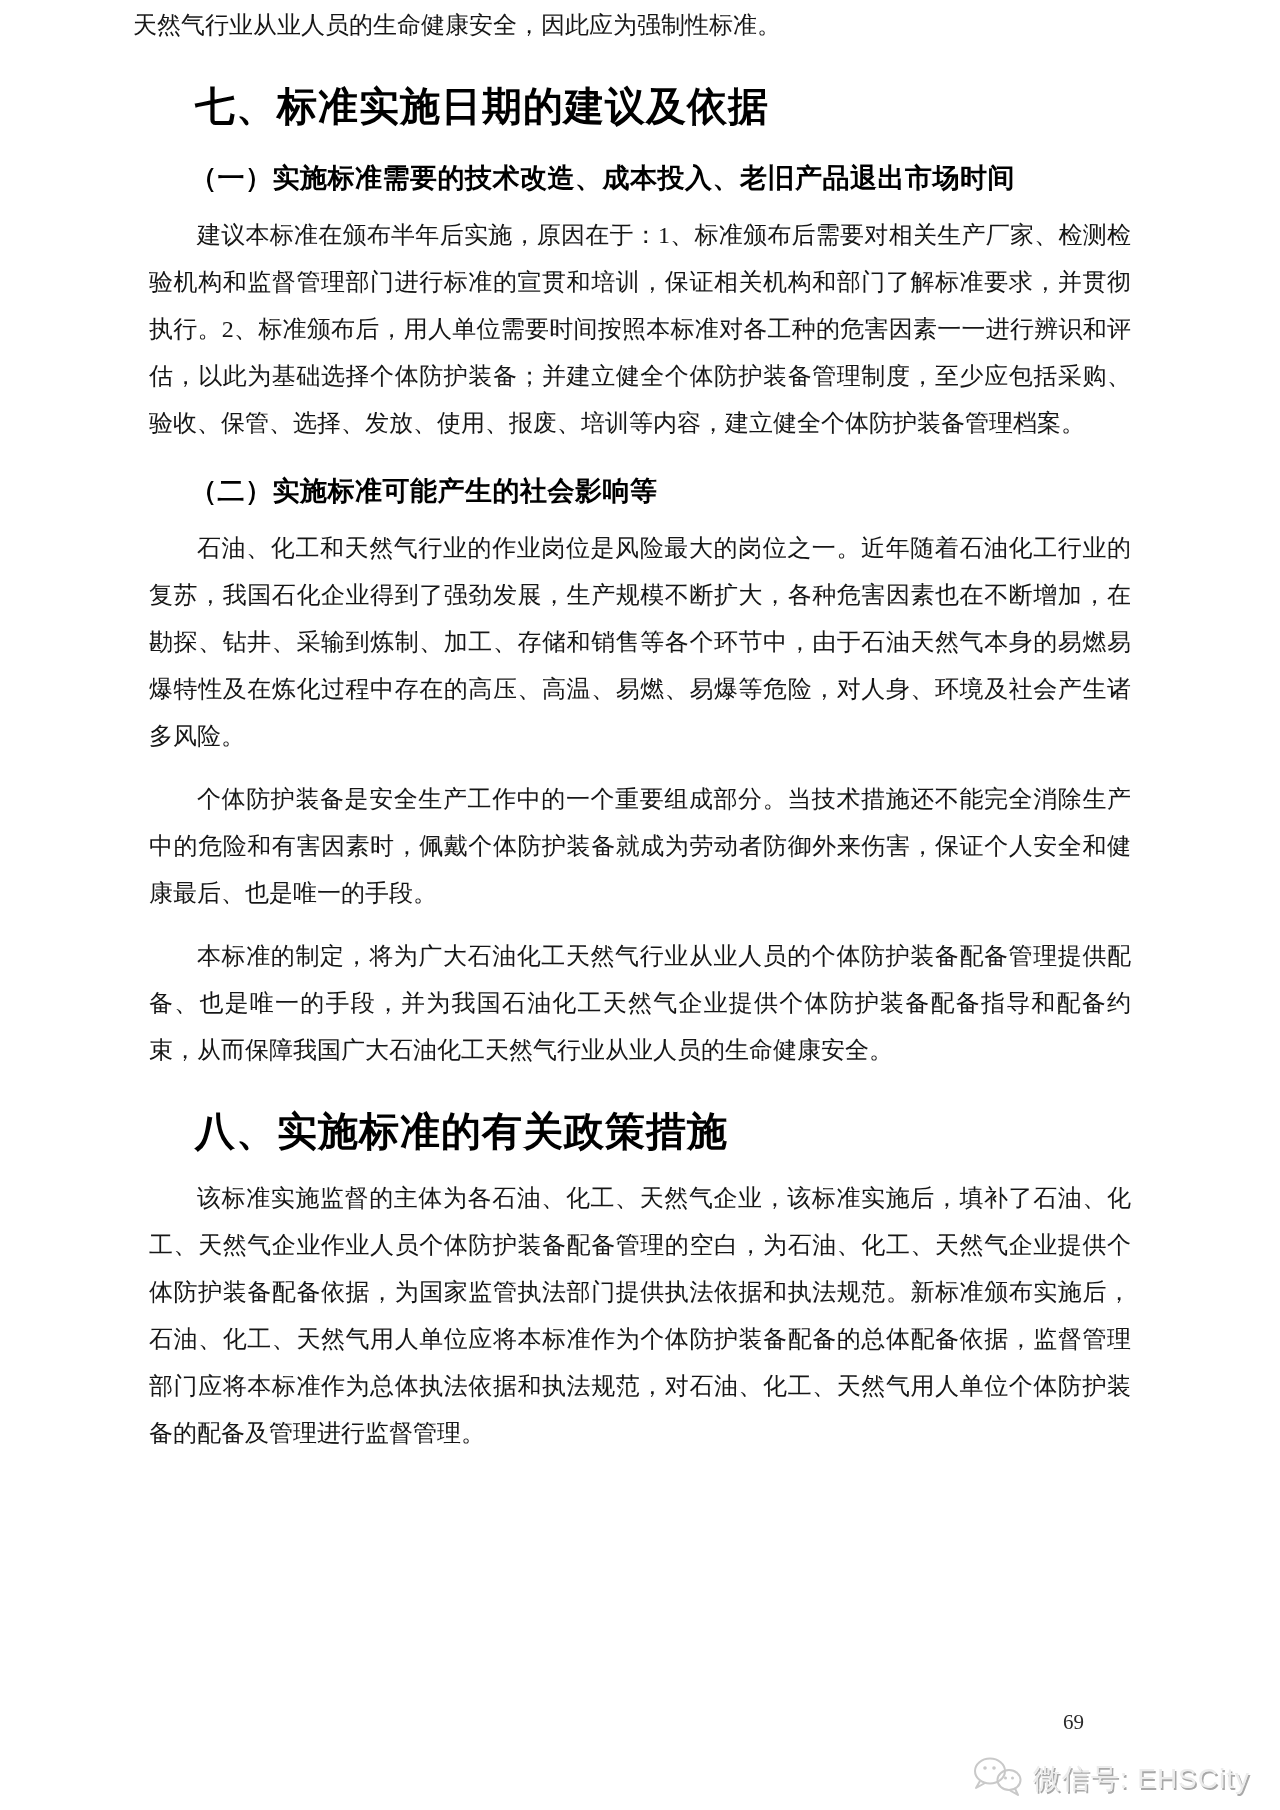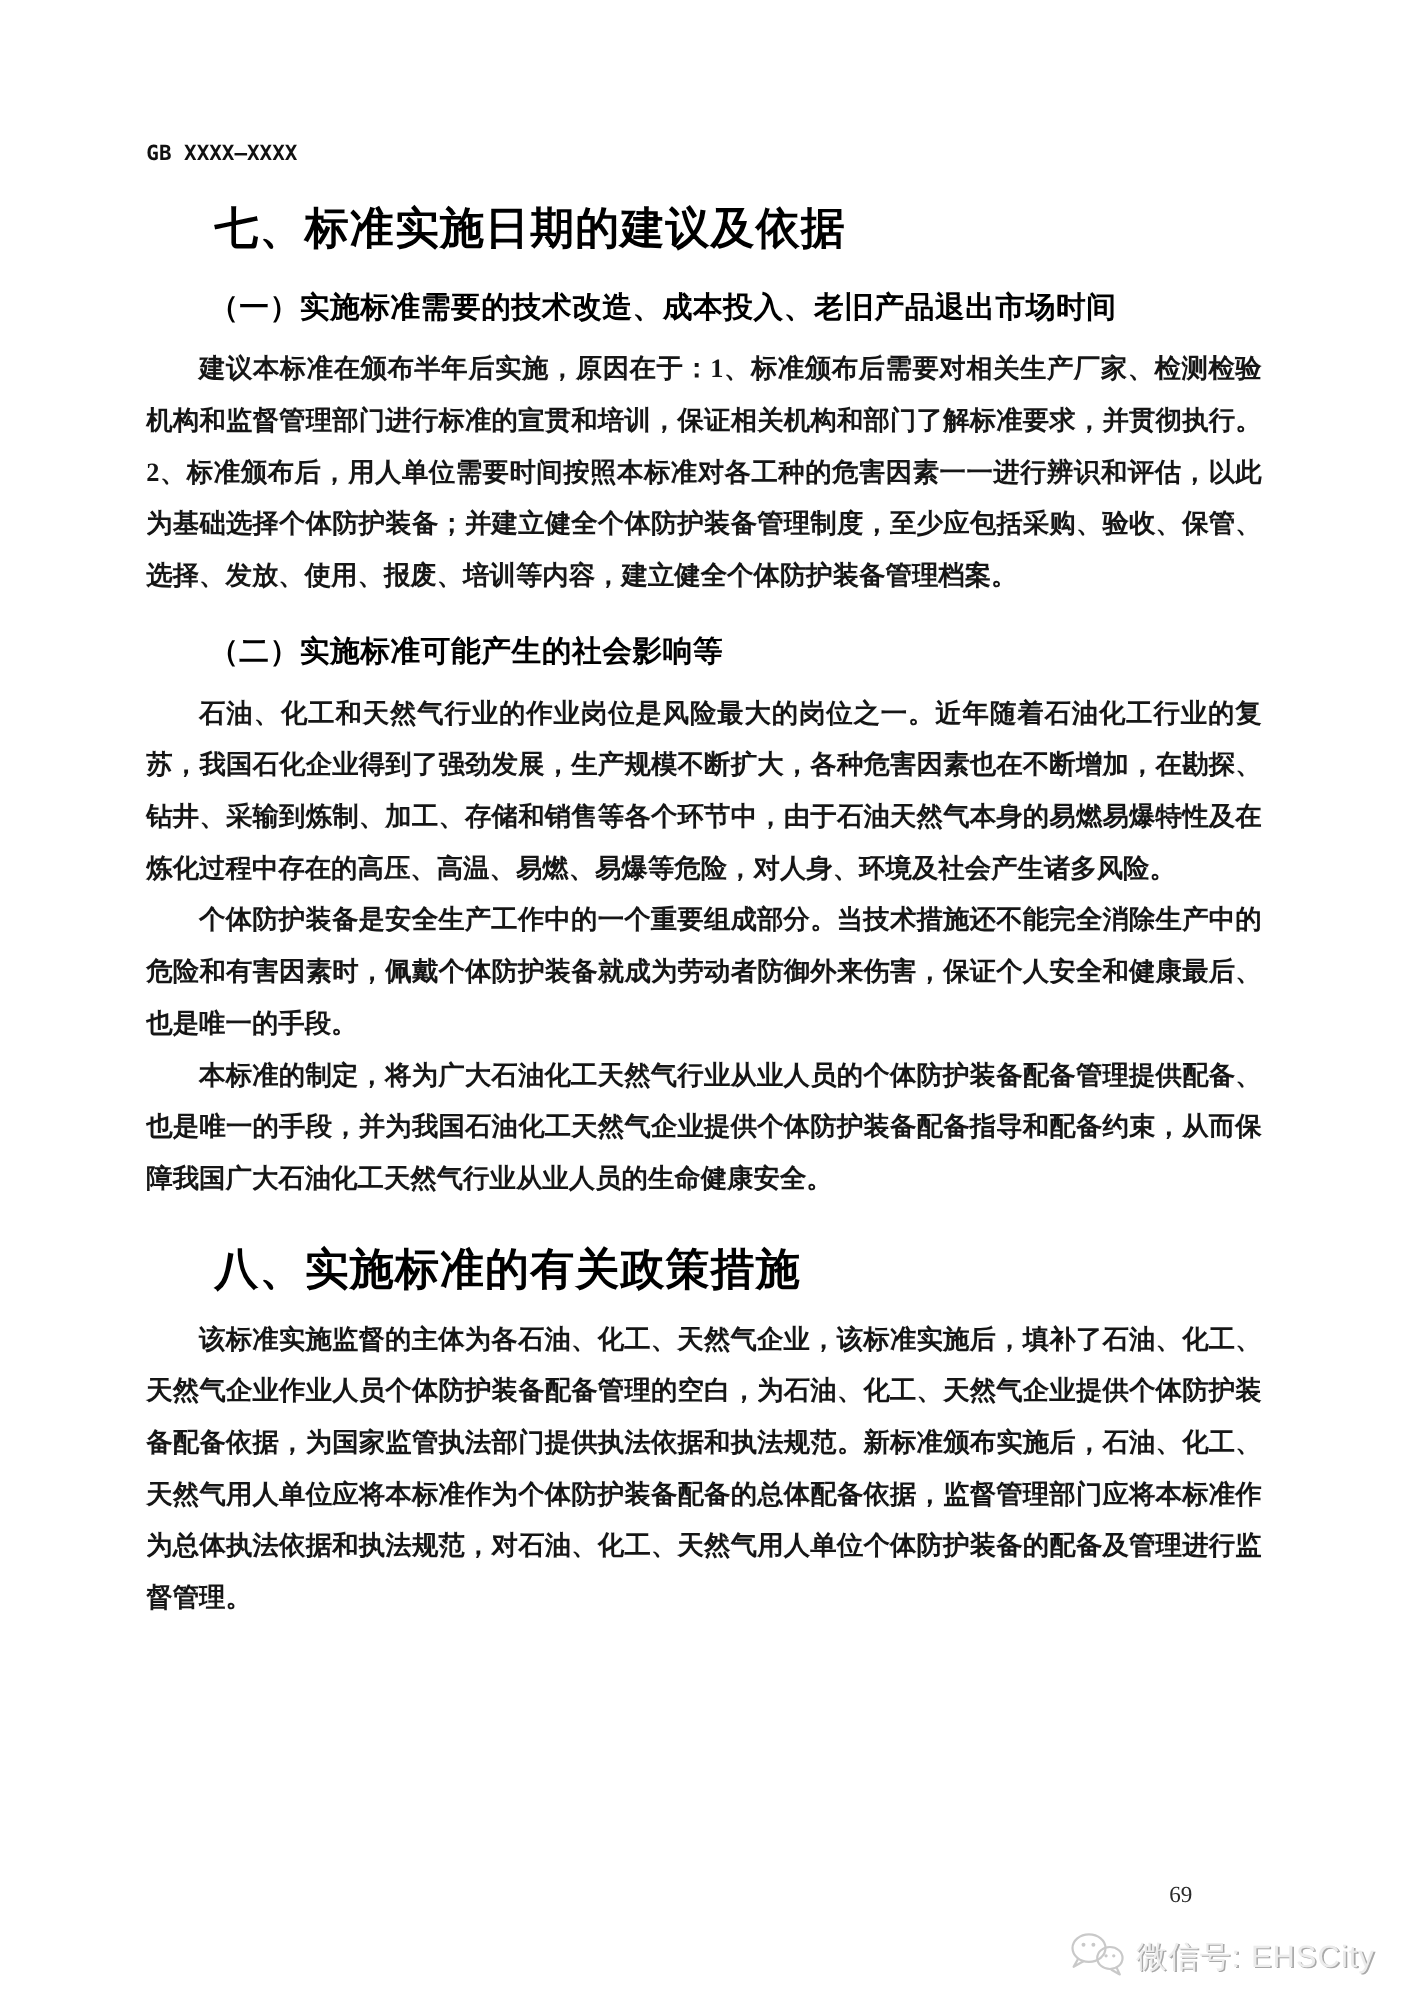--- a/index.html
+++ b/index.html
@@ -35,22 +35,21 @@
     line-height: 47px;
     text-align: justify;
     color: #161616;
     margin: 0;
   }
   .intro-line {
     margin-top: 2px;
   }
   .para {
     text-indent: 2em;
-    margin: 0;
-    font-weight: bold;
+    margin: 16px;
   }
   h1.sec-heading {
     font-family: "Liberation Sans", "DejaVu Sans", sans-serif;
     font-weight: bold;
     font-size: 40px;
     color: #000;
     margin: 30px 0 14px 0;
     padding-left: 62px;
     letter-spacing: 1px;
   }
@@ -92,22 +91,22 @@
     height: 44px;
     flex: 0 0 auto;
   }
 </style>
 </head>
 <body>
 
 <div class="page">
   <div class="page-inner">
 
-    <div class="doc-code">GB XXXX—XXXX</div>
 
+    <p class="body-text intro-line">天然气行业从业人员的生命健康安全，因此应为强制性标准。</p>
 
     <h1 class="sec-heading">七、标准实施日期的建议及依据</h1>
 
     <h2 class="sub-heading">（一）实施标准需要的技术改造、成本投入、老旧产品退出市场时间</h2>
 
     <p class="body-text para">建议本标准在颁布半年后实施，原因在于：1、标准颁布后需要对相关生产厂家、检测检验机构和监督管理部门进行标准的宣贯和培训，保证相关机构和部门了解标准要求，并贯彻执行。2、标准颁布后，用人单位需要时间按照本标准对各工种的危害因素一一进行辨识和评估，以此为基础选择个体防护装备；并建立健全个体防护装备管理制度，至少应包括采购、验收、保管、选择、发放、使用、报废、培训等内容，建立健全个体防护装备管理档案。</p>
 
     <h2 class="sub-heading">（二）实施标准可能产生的社会影响等</h2>
 
     <p class="body-text para">石油、化工和天然气行业的作业岗位是风险最大的岗位之一。近年随着石油化工行业的复苏，我国石化企业得到了强劲发展，生产规模不断扩大，各种危害因素也在不断增加，在勘探、钻井、采输到炼制、加工、存储和销售等各个环节中，由于石油天然气本身的易燃易爆特性及在炼化过程中存在的高压、高温、易燃、易爆等危险，对人身、环境及社会产生诸多风险。</p>

